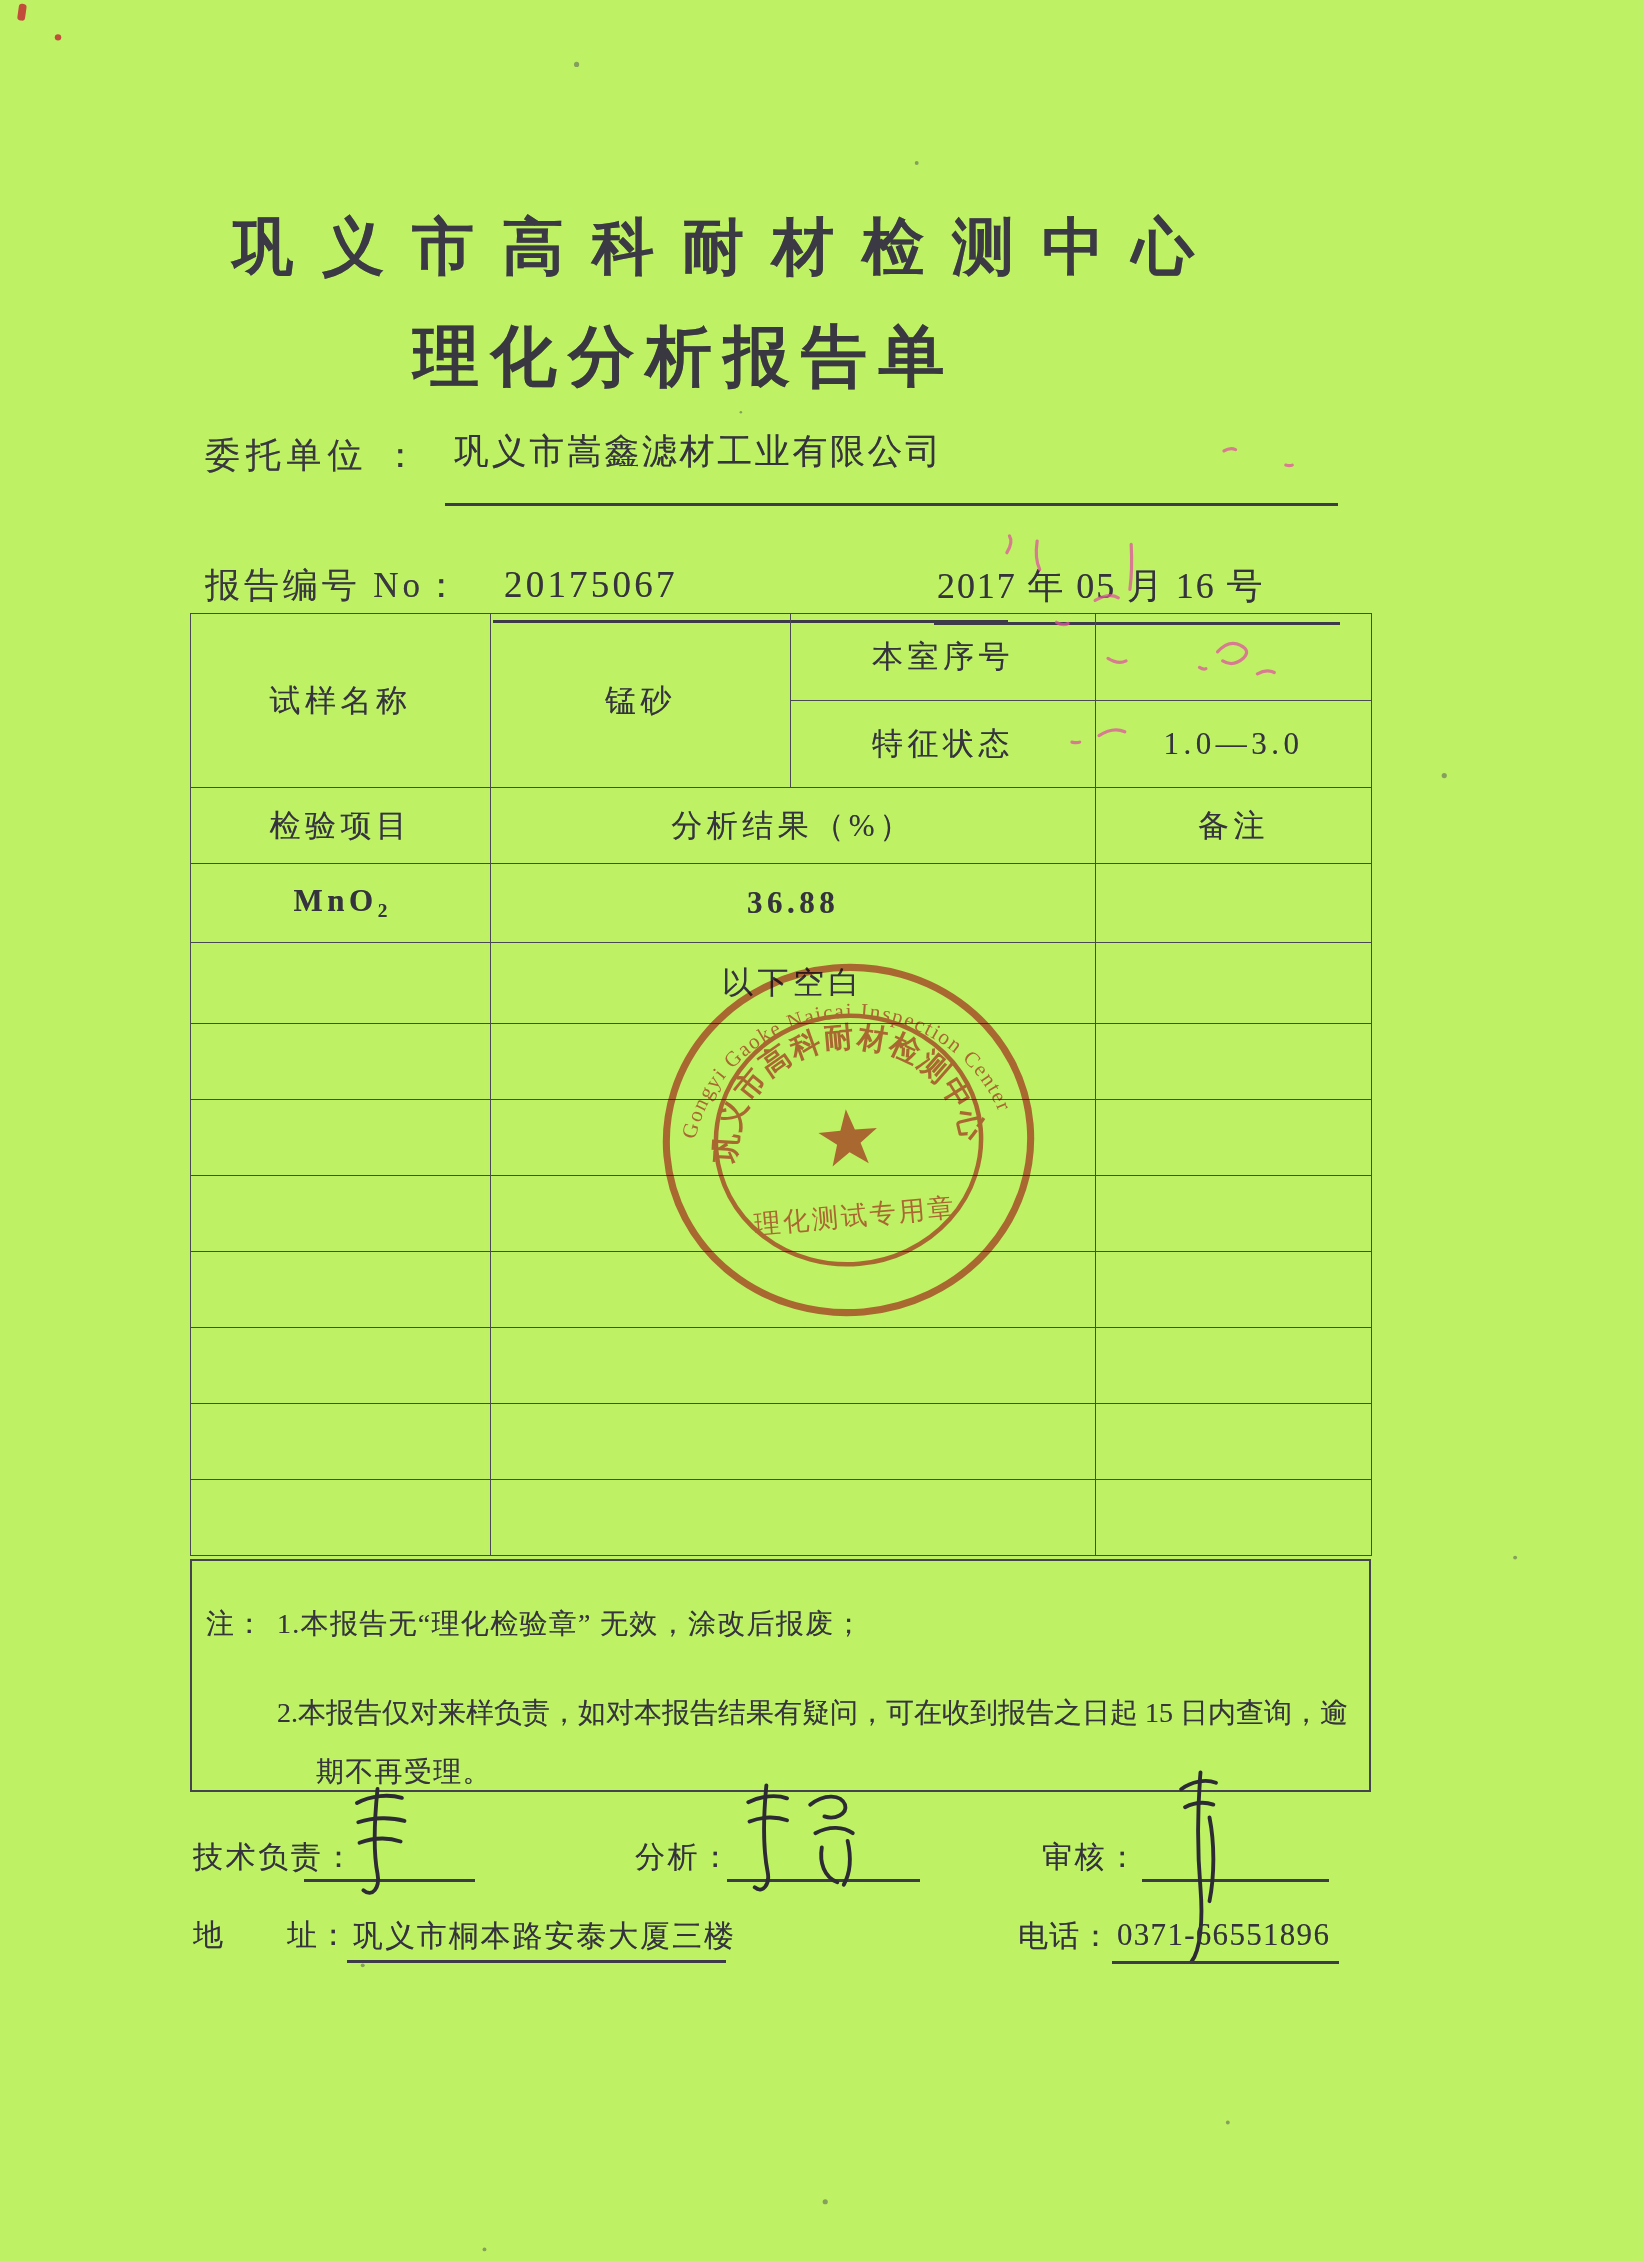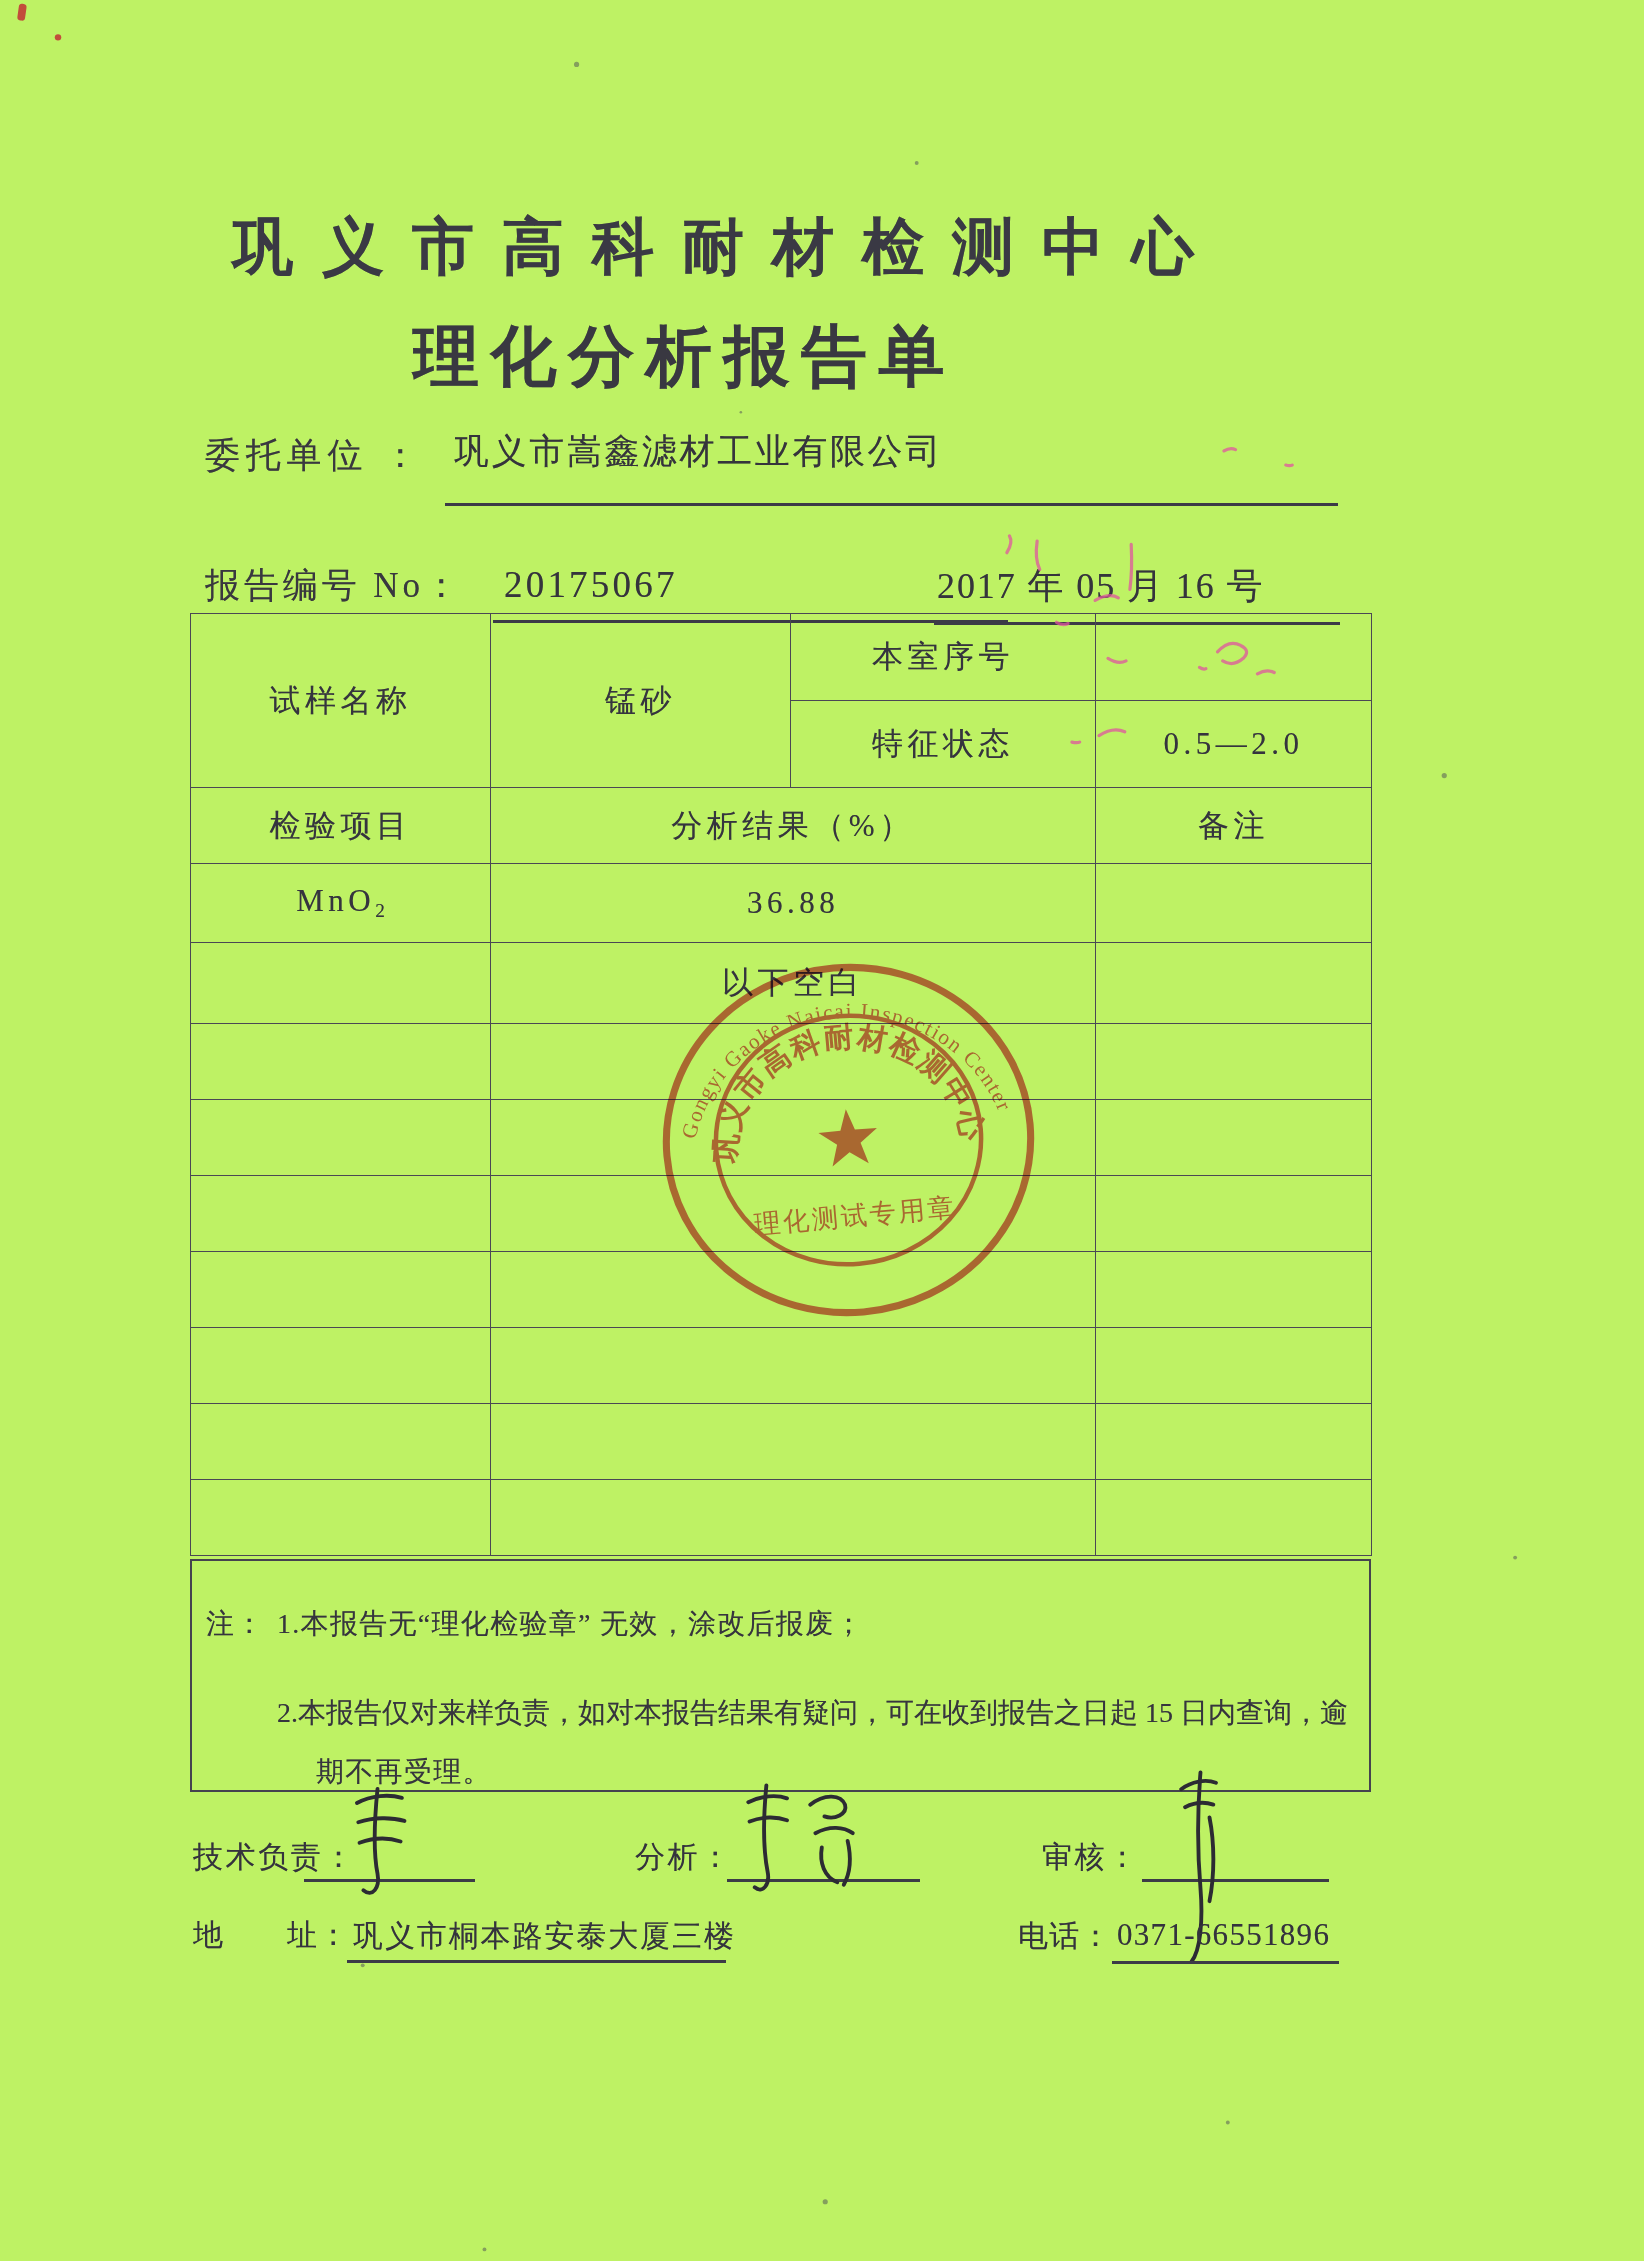--- a/index.html
+++ b/index.html
@@ -33,21 +33,21 @@
     width:1181px;border-collapse:collapse;table-layout:fixed;
   }
   table.grid td{
     border:1.9px solid #4a4854;
     text-align:center;vertical-align:middle;
     font-size:31px;letter-spacing:4.5px;color:#35343e;
     text-shadow:0 0 0.6px rgba(46,45,58,.4);
     padding:0;overflow:visible;
   }
   tr.r1{height:87px;} tr.r2{height:87px;} tr.r3{height:76px;}
-  tr.r4{height:79px;} tr.r5{height:81px;} tr.re{height:76px;}
+  tr.r4{height:79px;font-weight:bold;} tr.r5{height:81px;} tr.re{height:76px;}
   .formula{letter-spacing:1.3px;font-size:32px;}
   .formula .sub{font-size:19.3px;vertical-align:-6.4px;letter-spacing:0;}
   .resultnum{letter-spacing:1.9px;font-size:33px;}
   .statenum{letter-spacing:1.3px;font-size:33px;}
   
   .notes-box{
     left:190px;top:1559px;width:1181px;height:233px;
     border:2.6px solid #45434f;box-sizing:border-box;
   }
   .note-t{position:absolute;font-size:28px;letter-spacing:1.3px;color:#36353e;white-space:nowrap;text-shadow:0 0 0.6px rgba(46,45,58,.4);}
@@ -85,21 +85,21 @@
       </colgroup>
     <tbody>
         <tr class="r1">
       <td rowspan="2">试样名称</td>
       <td rowspan="2">锰砂</td>
       <td>本室序号</td>
       <td></td>
     </tr>
     <tr class="r2">
       <td>特征状态</td>
-      <td class="statenum">0.5—2.0</td>
+      <td class="statenum">1.0—3.0</td>
     </tr>
     <tr class="r3">
       <td>检验项目</td>
       <td colspan="2">分析结果（%）</td>
       <td>备注</td>
     </tr>
     <tr class="r4">
       <td class="formula"><span>MnO</span><span class="sub">2</span></td>
       <td colspan="2" class="resultnum">36.88</td>
       <td></td>

